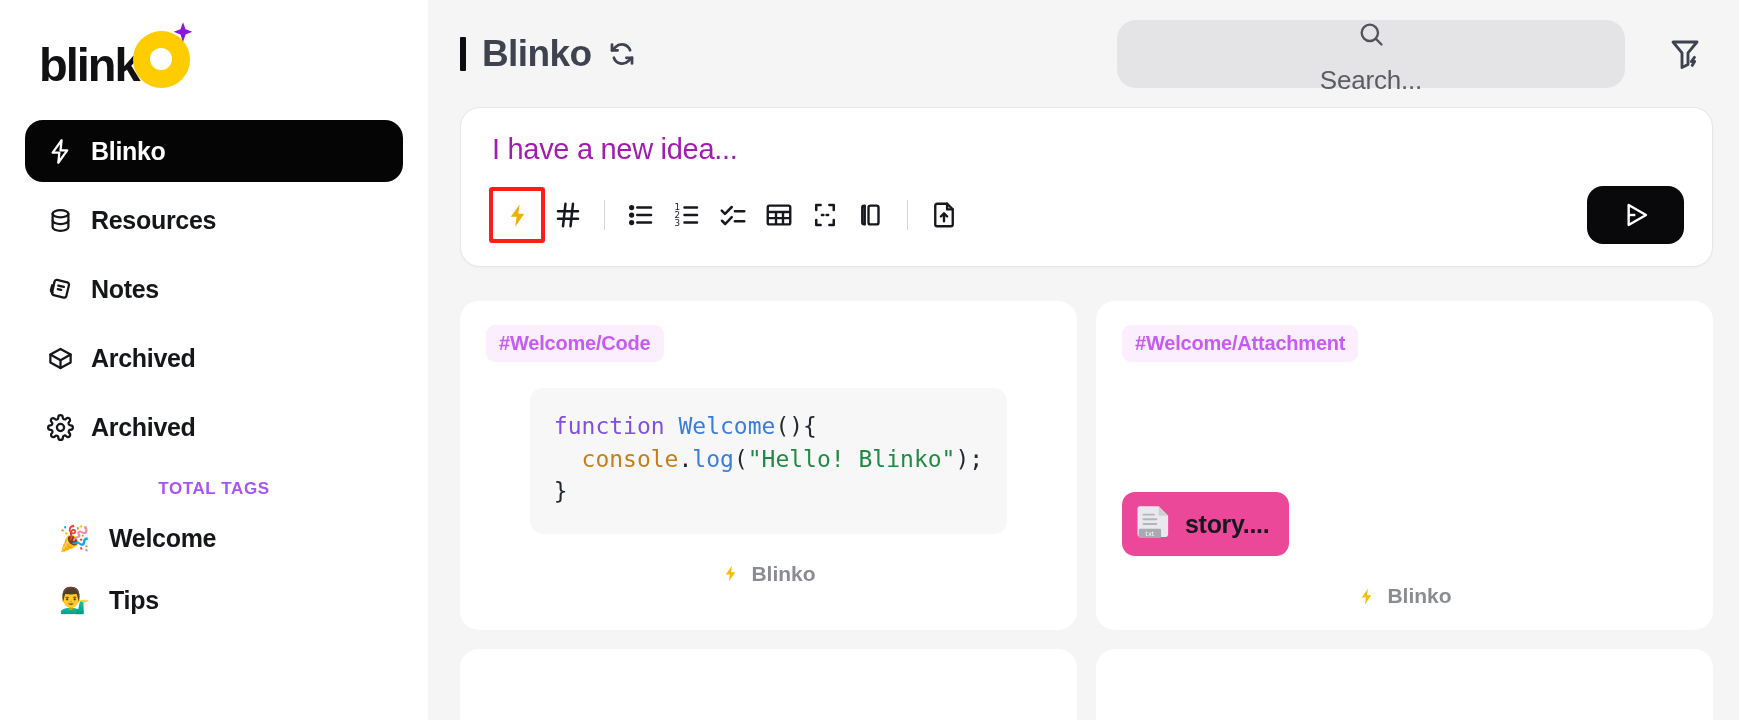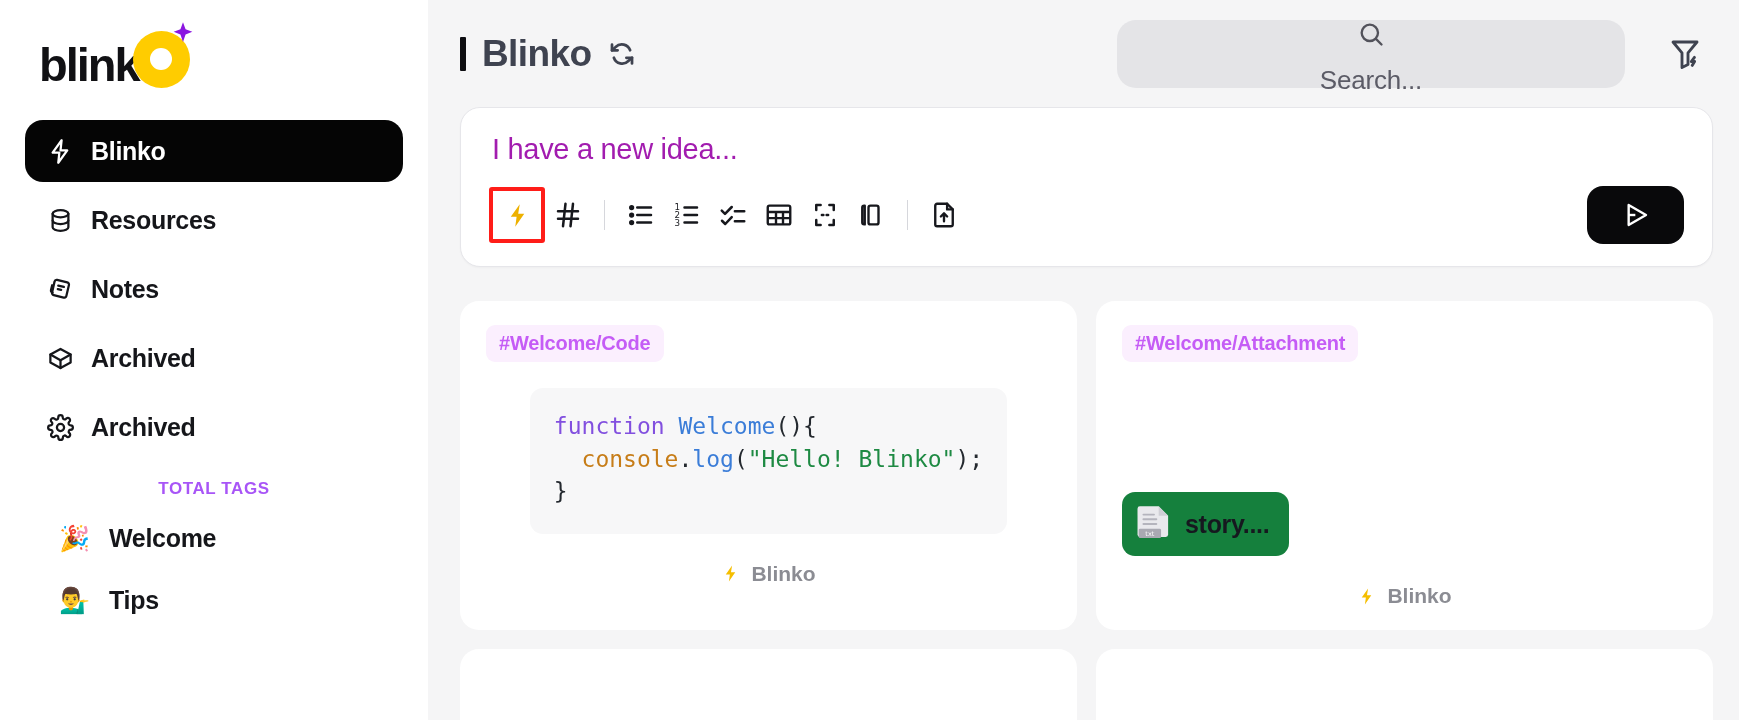--- a/index.html
+++ b/index.html
@@ -168,21 +168,21 @@
   .k-func { color: #8250DF; }
   .k-name { color: #3B7DD8; }
   .k-plain { color: #24292f; }
   .k-obj { color: #C77D18; }
   .k-meth { color: #3B7DD8; }
   .k-str { color: #1E8A43; }
 
   .card-spacer { flex: 1 1 auto; min-height: 130px; }
   .attachment {
     align-self: flex-start;
-    background: #15803d; border-radius: 13px;
+    background: #ec4899; border-radius: 13px;
     padding: 12px 20px 12px 14px;
     display: flex; align-items: center; gap: 13px;
     cursor: pointer;
   }
   .file-icon { width: 36px; height: 40px; flex: 0 0 36px; }
   .att-name { font-size: 25px; font-weight: 700; color: #16181f; letter-spacing: -0.3px; }
 
   .card-footer {
     display: flex; align-items: center; gap: 11px;
     margin-top: 28px;

